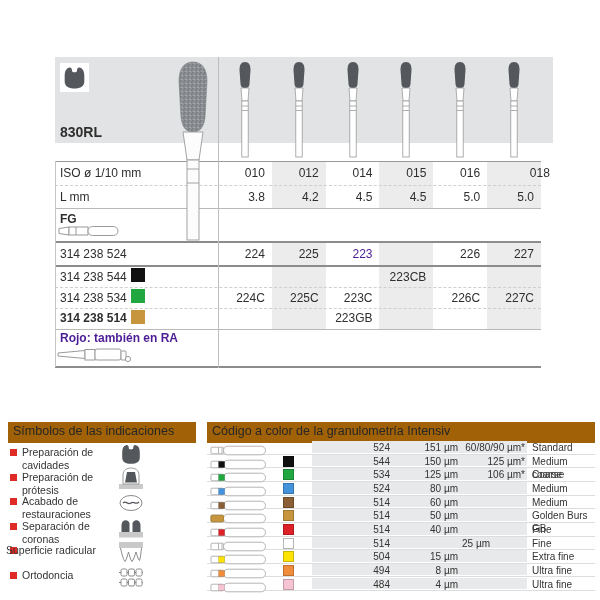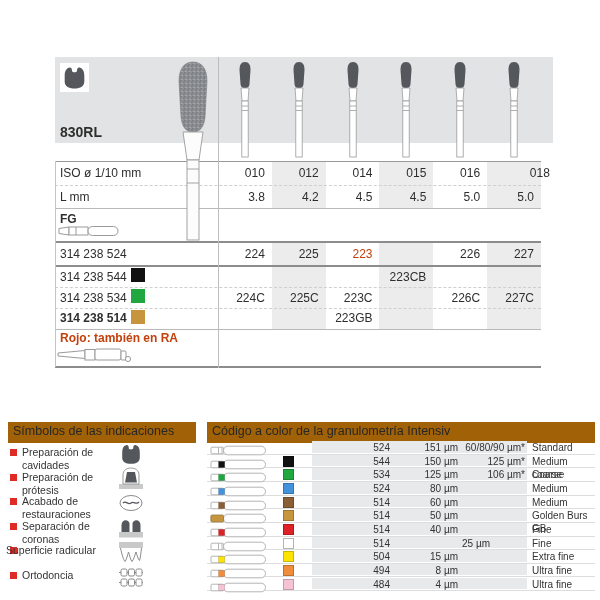--- a/index.html
+++ b/index.html
@@ -8,21 +8,21 @@
   .abs{position:absolute;}
   .band{background:#e2e3e4;}
   .colshade{background:#ececec;}
   .hline{background:#b9b9b9;height:1px;}
   .thick{background:#8c8c8c;height:2px;}
   .dashed{border-top:1px dashed #cfcfcf;height:0;}
   .vline{background:#bdbdbd;width:1px;}
   .lbl{font-size:12px;line-height:14px;}
   .bold{font-weight:bold;}
   .cell{font-size:12px;line-height:14px;text-align:right;}
-  .red{color:#c2410c;}
+  .red{color:#4c1d95;}
   .swatch{width:14px;height:14px;box-sizing:border-box;}
   .titlebar{background:#a16207;height:21px;line-height:19px;font-size:12.5px;
             font-weight:normal;color:#262626;padding-left:5px;box-sizing:border-box;}
   .symitem-label{font-size:10.5px;line-height:13px;color:#333;}
   .bullet{width:7px;height:7px;background:#df2b26;}
   .granrow{box-sizing:border-box;border-bottom:1px solid #dddddd;}
   .granband{background:#e8e9ea;position:absolute;top:0;bottom:1px;}
   .grantxt{position:absolute;font-size:10px;line-height:13px;color:#333;}
   .r{text-align:right;}
   .csq{position:absolute;width:11px;height:11px;box-sizing:border-box;}

